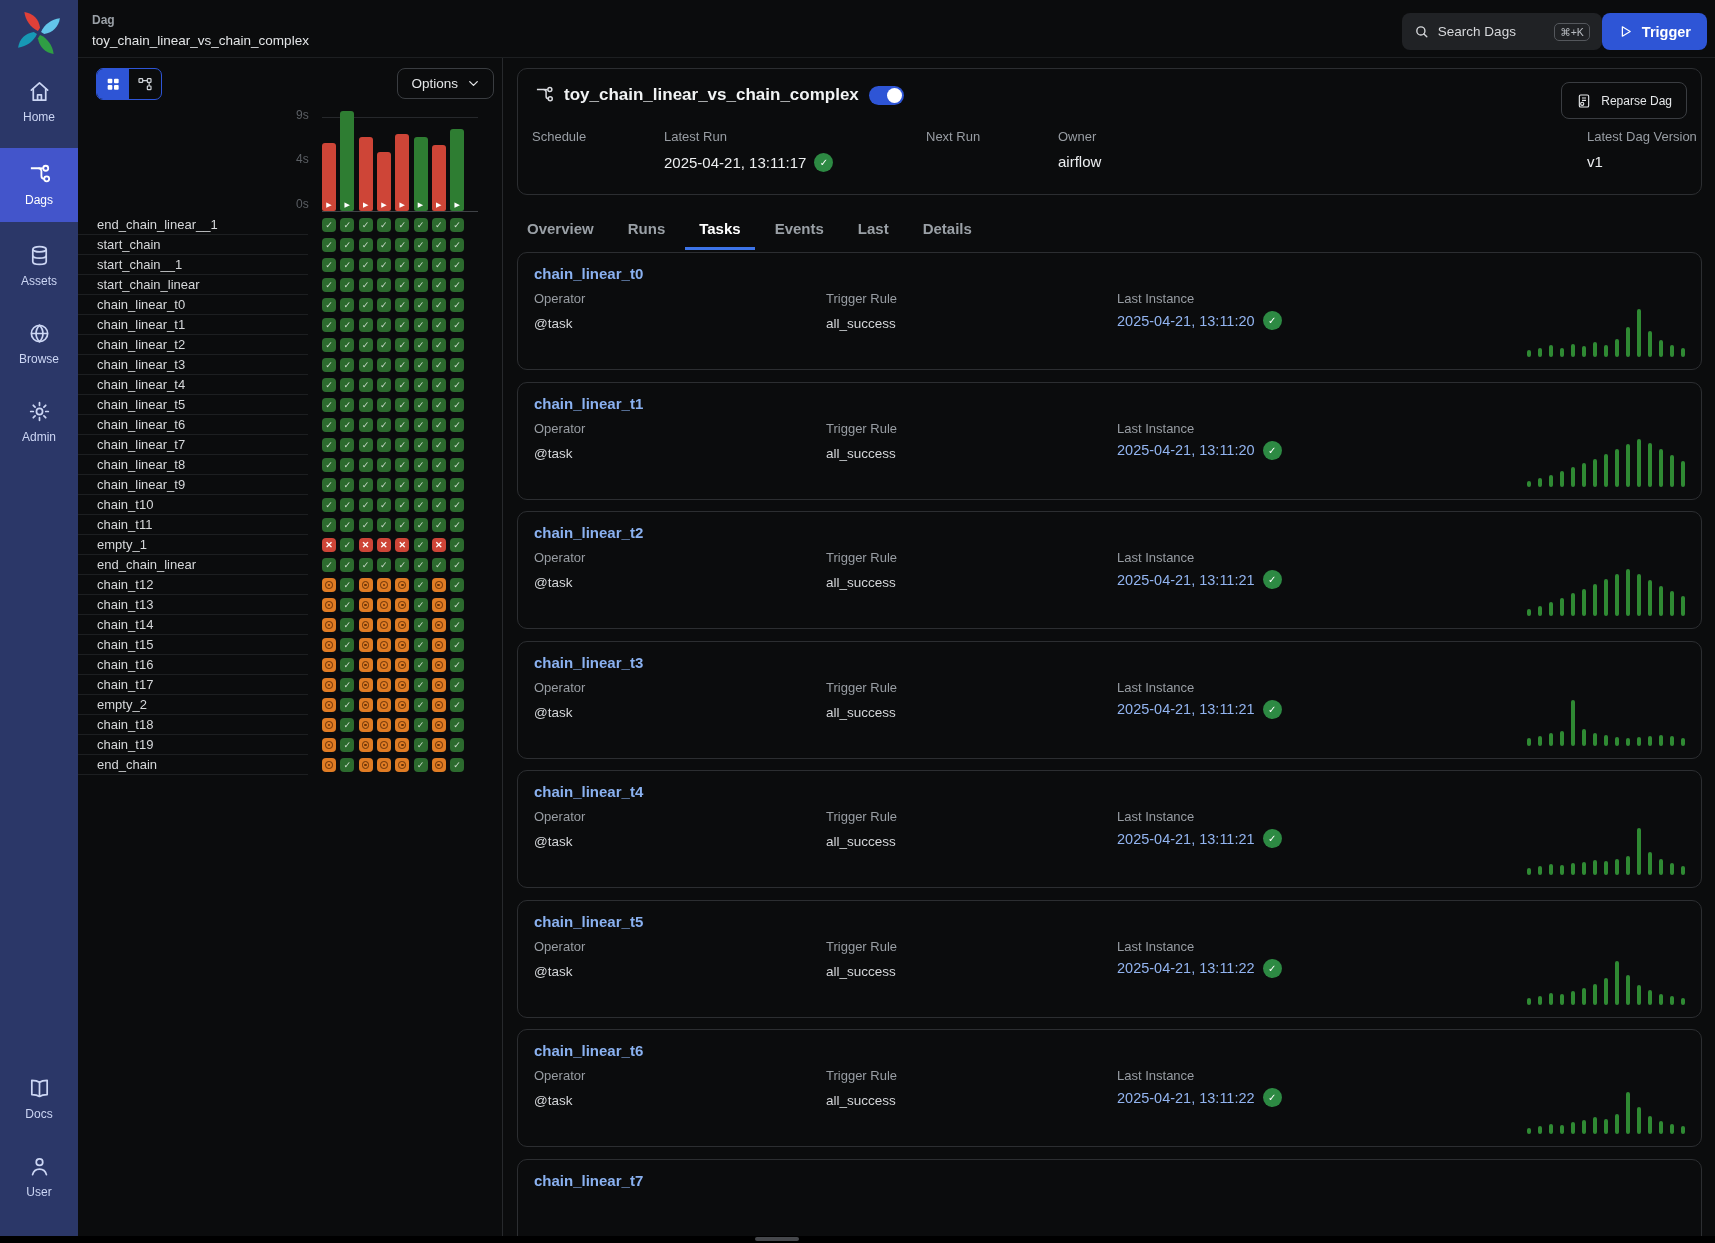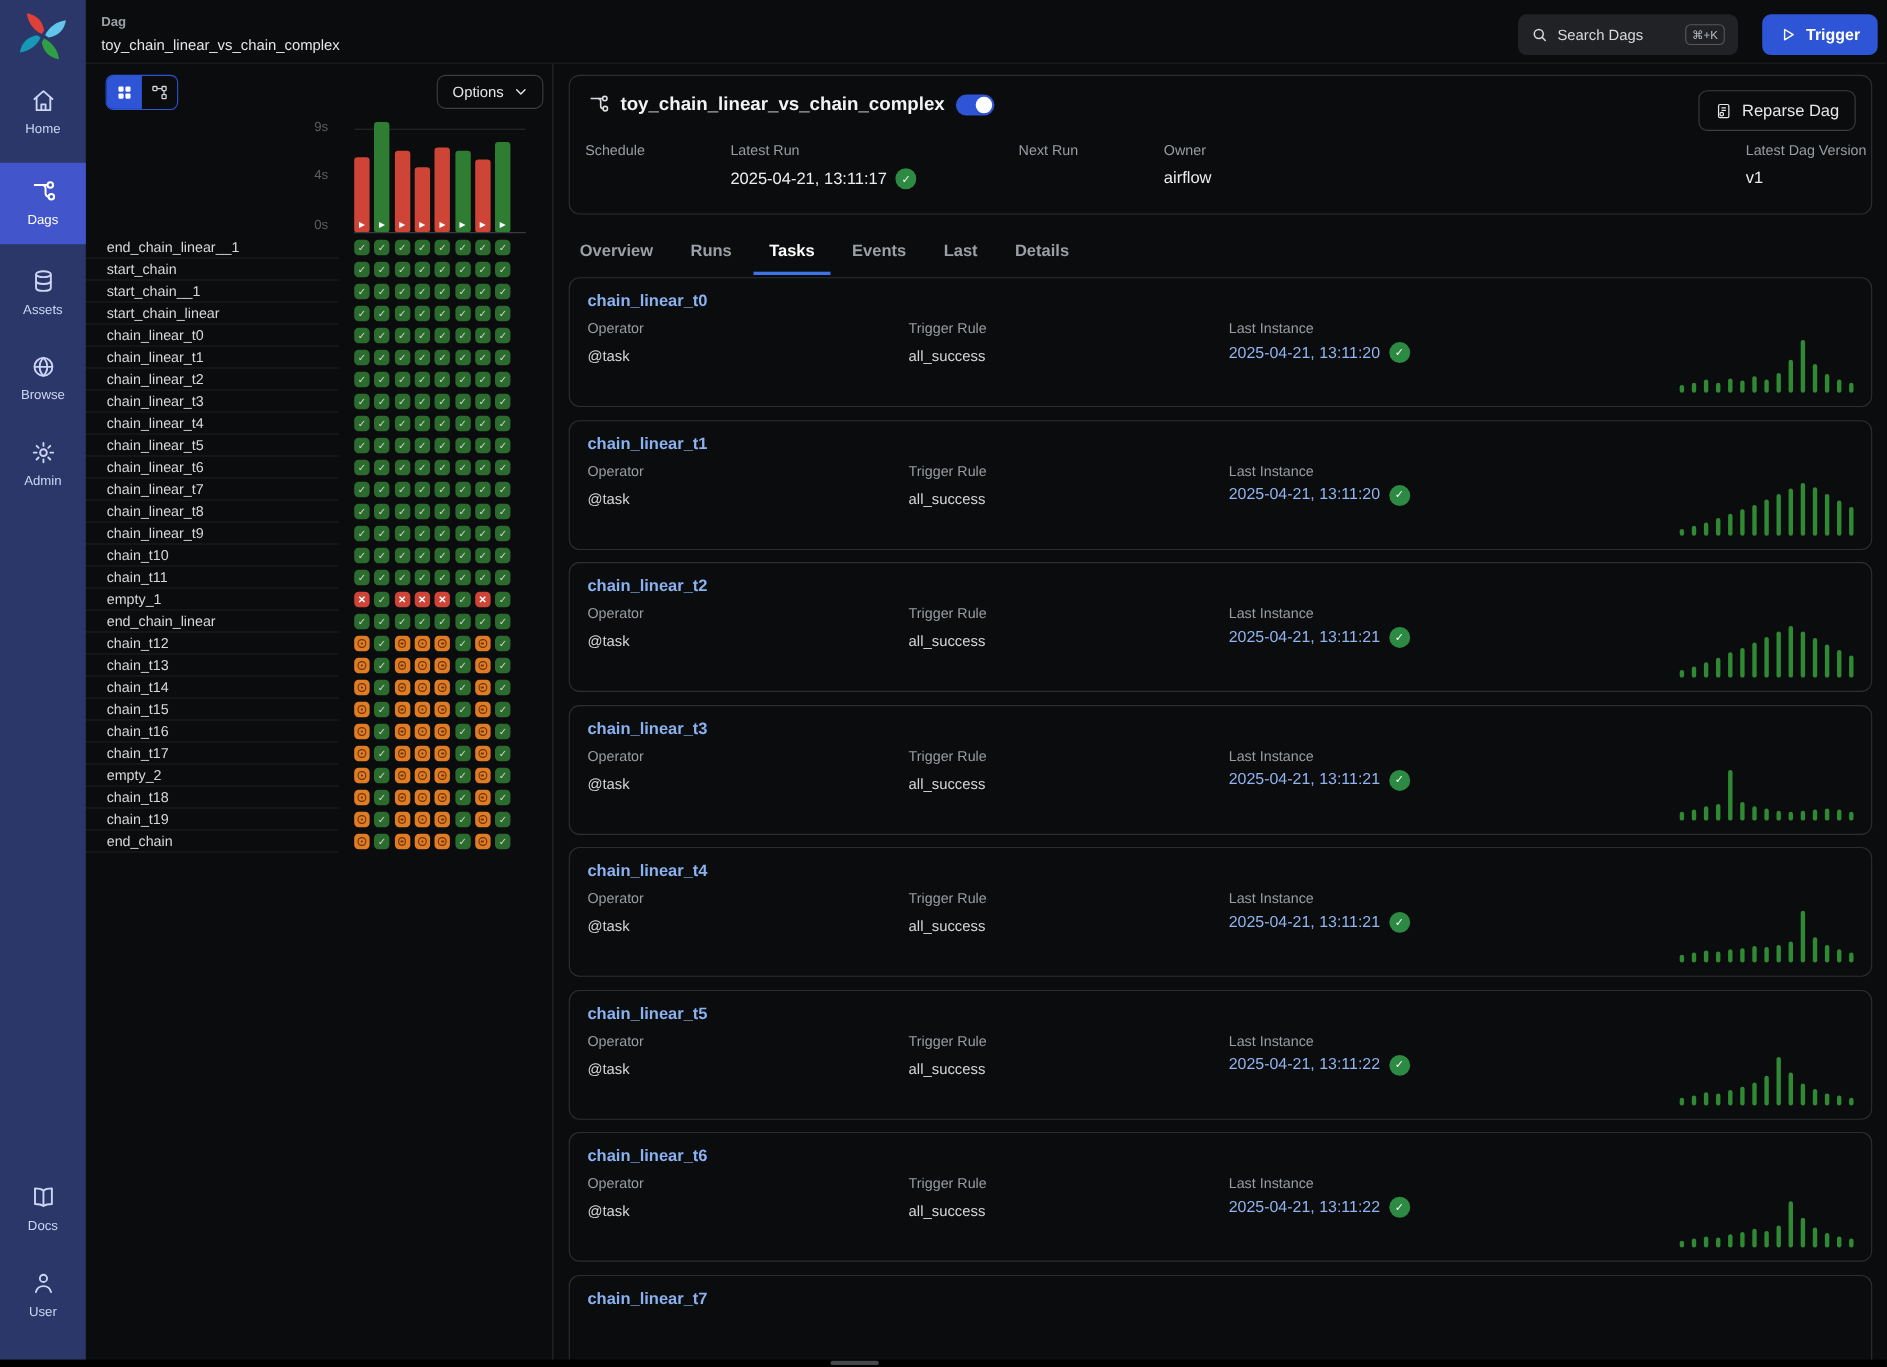--- a/index.html
+++ b/index.html
@@ -13,39 +13,39 @@
   .nav{display:flex;flex-direction:column}
   .nav-bottom{margin-top:auto;padding-bottom:20px}
   .nav-item{display:flex;flex-direction:column;align-items:center;gap:7px;padding:10px 0;margin-bottom:14px;font-size:12px;color:#ccd6f4;cursor:pointer}
   .nav-item svg{width:23px;height:23px;display:block}
   .nav-item.active{background:#4355cb;color:#fff;padding:15px 0;margin-bottom:12px}
 
   
   .topbar{position:absolute;left:78px;top:0;right:0;height:58px;border-bottom:1px solid #1d1f21}
   .crumb{position:absolute;left:14px;top:13px;font-size:12px;font-weight:700;color:#9aa0a6}
   .dag-title-top{position:absolute;left:14px;top:33px;font-size:13.5px;color:#e3e5e7}
-  .topbar-right{position:absolute;right:8px;top:13px;display:flex;gap:22px;align-items:center}
+  .topbar-right{position:absolute;right:8px;top:13px;display:flex;gap:0;align-items:center}
   .search-btn{display:flex;align-items:center;gap:9px;width:200px;height:37px;padding:0 12px;background:#202225;border:none;border-radius:8px;color:#d6d8db;font-size:13.5px;font-family:inherit;cursor:pointer}
   .search-btn .ic svg{width:15px;height:15px;display:block}
   .kbd{margin-left:auto;border:1px solid #54575c;border-radius:5px;padding:2px 5px;font-size:10.5px;color:#b9bdc2}
   .trigger-btn{display:flex;align-items:center;gap:9px;height:37px;padding:0 16px;background:#2e55d6;border:none;border-radius:8px;color:#fff;font-size:14.5px;font-weight:600;font-family:inherit;cursor:pointer}
   .trigger-btn .ic svg{width:15px;height:15px;display:block}
 
   
   .grid-panel{position:absolute;left:78px;top:58px;width:424px;bottom:7px;overflow:hidden}
   .controls{position:absolute;top:10px;left:18px;right:4px;height:31px}
   .view-toggle{position:absolute;left:0;top:0;display:flex;border:1px solid #2e55d6;border-radius:7px;overflow:hidden}
   .vt{width:32px;height:30px;display:flex;align-items:center;justify-content:center;background:transparent;border:none;color:#cfd3d8;cursor:pointer}
   .vt svg{width:16px;height:16px;display:block}
   .vt-active{background:#2e55d6;color:#fff}
   .options-btn{position:absolute;right:4px;top:0;display:flex;align-items:center;gap:9px;height:31px;padding:0 13px;background:transparent;border:1px solid #3a3d41;border-radius:8px;color:#e3e5e7;font-size:13.5px;font-family:inherit;cursor:pointer}
   .options-btn svg{width:13px;height:13px;display:block}
 
   .chart{position:absolute;left:0;top:0;width:100%;height:155px}
-  .axis{position:absolute;right:193px;width:34px;text-align:center;font-size:12px;color:#5b5f64}
+  .axis{position:absolute;right:172px;width:34px;text-align:left;font-size:12px;color:#5b5f64}
   .axis-0{top:50px}.axis-1{top:94px}.axis-2{top:139px}
   .gridline{position:absolute;height:1px;left:244px;width:156px;background:#26282b}
   .grid-9s{top:59px}
   .baseline{top:153px;background:#3f4246}
   .run-bar{position:absolute;bottom:2px;width:14px;border-radius:3px 3px 2px 2px;cursor:pointer}
   .run-bar.success{background:#2e7d32}
   .run-bar.failed{background:#ce4537}
   .run-bar .play{position:absolute;bottom:1px;left:0;width:100%;text-align:center;font-size:7px;color:#fff;line-height:11px}
 
   .task-grid{position:absolute;top:157px;left:0;right:0}
@@ -60,21 +60,21 @@
   .ring::after{content:"";position:absolute;inset:1.4px;border-radius:50%;background:#6b3408}
 
   
   .main-panel{position:absolute;left:502px;top:58px;right:0;bottom:0;border-left:1px solid #27292c;padding:10px 13px 0 14px;overflow:hidden}
   .dag-card{position:relative;height:127px;border:1px solid #2c2e31;border-radius:10px}
   .title-row{position:absolute;left:16px;top:16px;display:flex;align-items:center;gap:10px}
   .title-row svg{width:20px;height:20px;color:#dadce0}
   .dag-title-main{font-size:17px;font-weight:700;color:#f1f3f4}
   .switch{position:relative;width:35px;height:19px;border-radius:10px;background:#2e55d6;cursor:pointer}
   .switch::after{content:"";position:absolute;top:2px;right:2px;width:15px;height:15px;border-radius:50%;background:#fff}
-  .reparse-btn{position:absolute;top:13px;right:14px;display:flex;align-items:center;gap:9px;height:37px;padding:0 14px;background:transparent;border:1px solid #3a3d41;border-radius:8px;color:#e6e8ea;font-size:15px;font-family:inherit;cursor:pointer}
+  .reparse-btn{position:absolute;top:13px;right:14px;display:flex;align-items:center;gap:9px;height:37px;padding:0 14px;background:transparent;border:1px solid #3a3d41;border-radius:8px;color:#e6e8ea;font-size:12px;font-family:inherit;cursor:pointer}
   .reparse-btn svg{width:16px;height:16px;display:block}
   .hfields{position:absolute;left:0;top:0;width:100%;height:100%}
   .hfield{position:absolute;top:60px}
   .hf-0{left:14px}.hf-1{left:146px}.hf-2{left:408px}.hf-3{left:540px}.hf-4{left:668px}.hf-5{left:1069px}
   .hlabel{font-size:13px;color:#989da3}
   .hvalue-row{margin-top:9px;display:flex;align-items:center;gap:8px}
   .hvalue{font-size:15px;color:#eceef0}
   .hf-4 .hvalue{font-size:13.5px}
   .ic-sm svg{width:15px;height:15px;display:block;color:#e6e8ea}
   .badge{width:19px;height:19px;border-radius:50%;background:#2d8a43;display:inline-flex;align-items:center;justify-content:center;font-size:10px;color:#fff;flex:0 0 auto}

